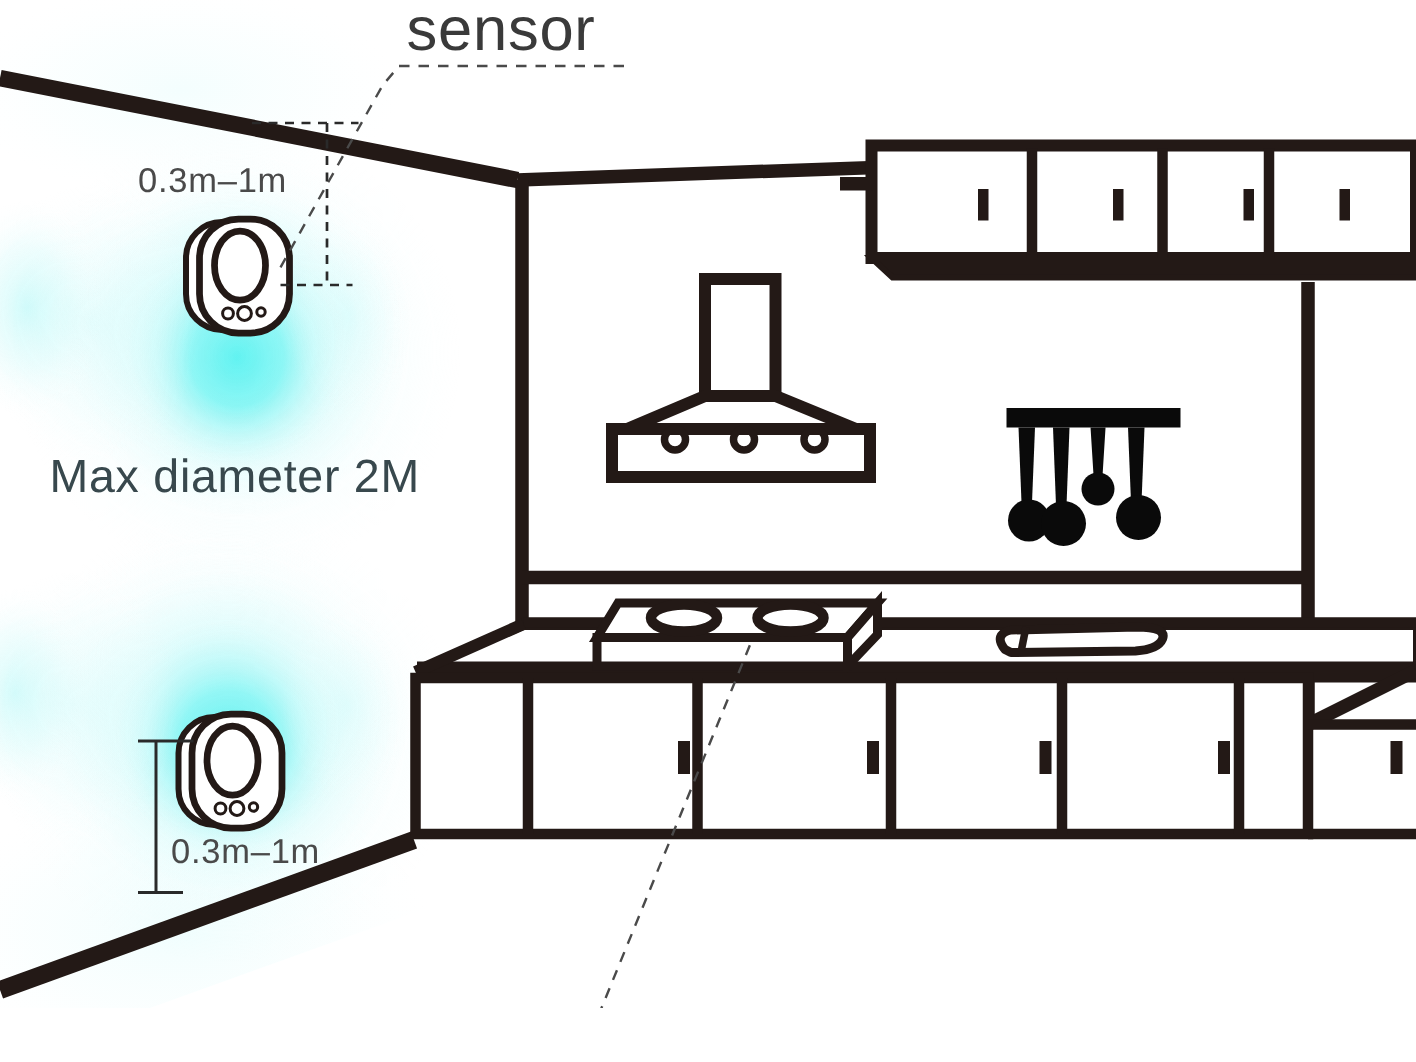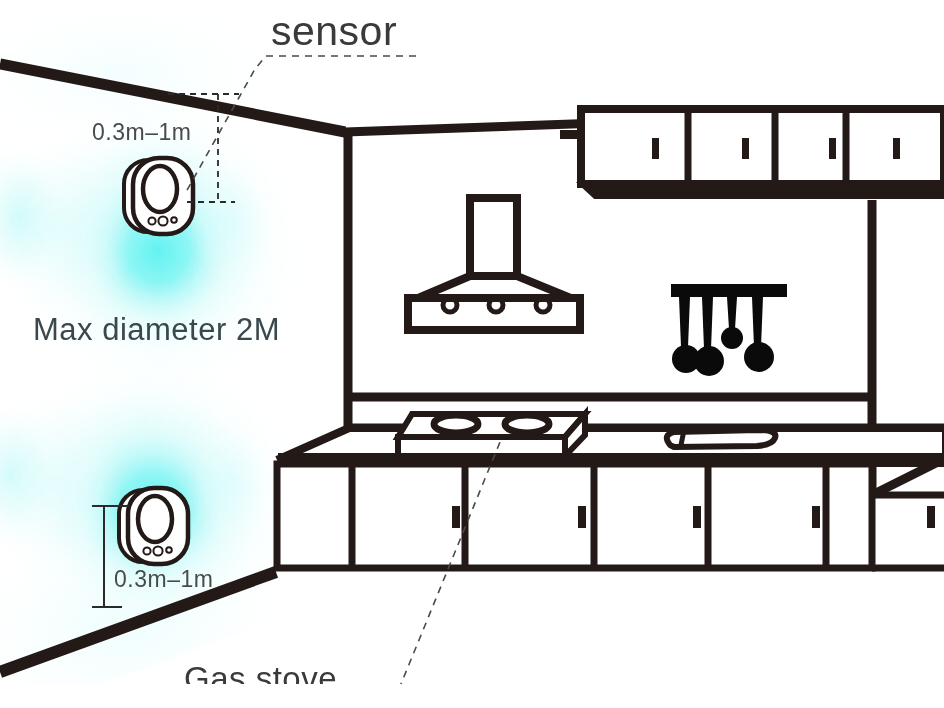--- a/index.html
+++ b/index.html
@@ -6,21 +6,20 @@
   body{
     font-family:"Liberation Sans", sans-serif;
     -webkit-font-smoothing:antialiased;
   }
   #stage{
     position:relative;
     width:944px;
     height:672px;
     overflow:hidden;
     background:#ffffff;
-    margin-top:12px;
   }
   #scene{
     position:absolute;
     inset:0;
     width:944px;
     height:708px;
     display:block;
   }
   .lbl{
     position:absolute;
@@ -270,19 +269,18 @@
         <path d="M137 694 L392 694 L500 430" stroke-dasharray="7 6"></path>
       </g>
 
     </g>
   </svg>
 
   <div class="lbl" id="lbl-sensor">sensor</div>
 
   <div class="lbl" id="lbl-maxdia">Max diameter 2M</div>
 
-  <div class="lbl" id="lbl-gasstove">Gas stove</div>
 
   <div class="lbl" id="lbl-dim-top">0.3m–1m</div>
 
   <div class="lbl" id="lbl-dim-bottom">0.3m–1m</div>
 
 </div>
 
 </body></html>

